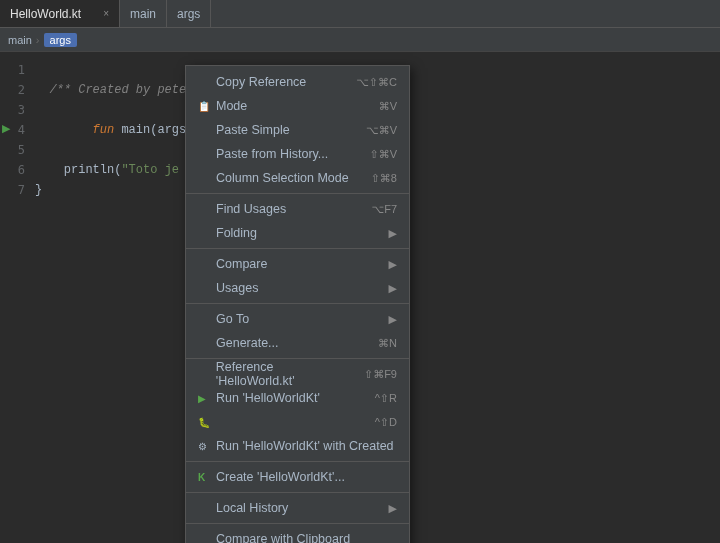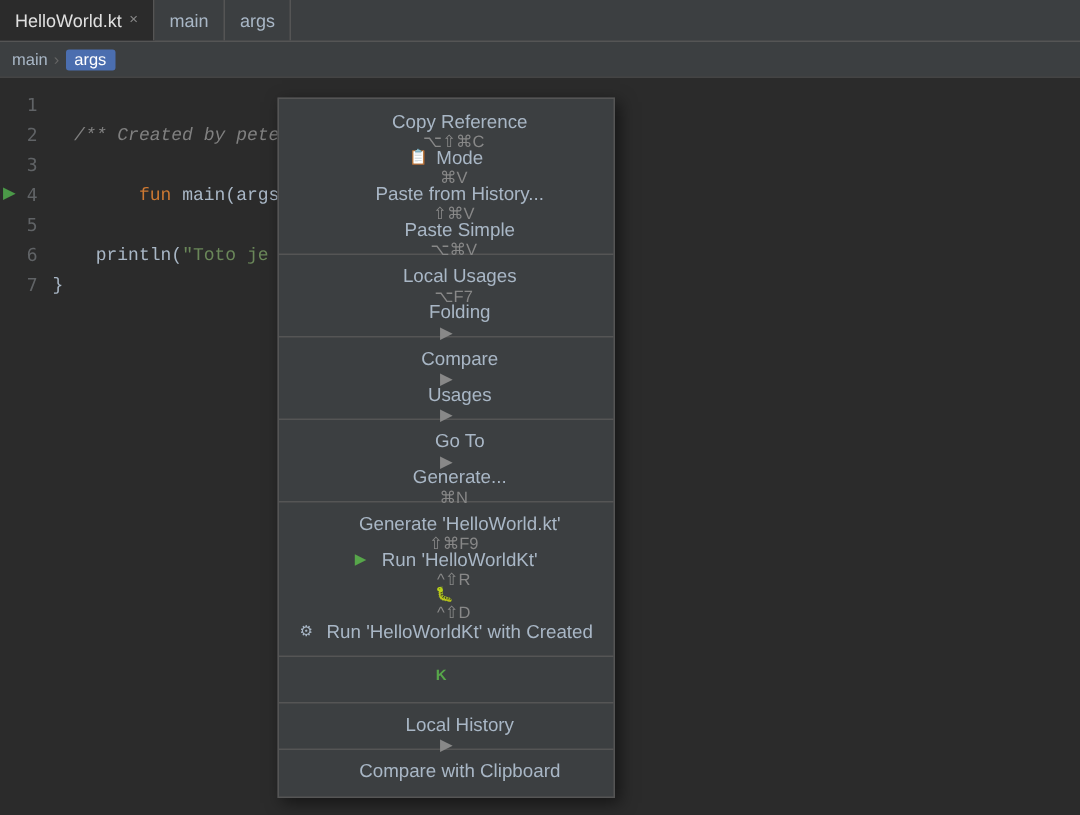--- a/index.html
+++ b/index.html
@@ -32,21 +32,21 @@
     }
 
     .tab {
       display: flex;
       align-items: center;
       padding: 0 10px;
       height: 100%;
       font-size: 12px;
       cursor: pointer;
       border-right: 1px solid #555;
-      gap: 5px;
+      gap: 22px;
     }
 
     .tab.active {
       background: #2b2b2b;
       color: #e0e0e0;
     }
 
     .tab-close {
       font-size: 10px;
       color: #888;
@@ -98,21 +98,21 @@
     }
 
     .line-content {
       font-family: 'Courier New', monospace;
       font-size: 12px;
       color: #a9b7c6;
       white-space: pre;
     }
 
     .kw-comment { color: #808080; font-style: italic; }
-    .kw-fun { color: #cc7832; }
+    .kw-fun { color: #cc7832; font-style: italic; }
     .kw-string { color: #6a8759; }
 
     
     .gutter-icon {
       position: absolute;
       left: 2px;
       color: #4b9948;
       font-size: 11px;
     }
 
@@ -131,21 +131,20 @@
 
     .menu-item {
       display: flex;
       align-items: center;
       justify-content: space-between;
       padding: 4px 12px;
       cursor: pointer;
       color: #a9b7c6;
       font-size: 12.5px;
       height: 24px;
-      flex-direction: column;
     }
 
     .menu-item .shortcut {
       color: #888;
       font-size: 11px;
       margin-left: 10px;
     }
 
     .menu-item .arrow {
       color: #888;
@@ -244,40 +243,47 @@
       <span class="item-left">
         <span class="icon-bullet">📋</span>
         <span>Mode</span>
       </span>
       <span class="shortcut">⌘V</span>
     </div>
 
     <div class="menu-item">
       <span class="item-left">
         <span class="icon-bullet"></span>
+        <span>Paste Simple</span>
+      </span>
+      <span class="shortcut">⌥⌘V</span>
+    </div>
+
+    <div class="menu-item">
+      <span class="item-left">
+        <span class="icon-bullet"></span>
         <span>Paste from History...</span>
       </span>
       <span class="shortcut">⇧⌘V</span>
     </div>
 
     <div class="menu-item">
       <span class="item-left">
         <span class="icon-bullet"></span>
-        <span>Paste Simple</span>
-      </span>
-      <span class="shortcut">⌥⌘V</span>
-    </div>
-
-
-    <div class="menu-separator"></div>
-
-    <div class="menu-item">
-      <span class="item-left">
-        <span class="icon-bullet"></span>
-        <span>Local Usages</span>
+        <span>Column Selection Mode</span>
+      </span>
+      <span class="shortcut">⇧⌘8</span>
+    </div>
+
+    <div class="menu-separator"></div>
+
+    <div class="menu-item">
+      <span class="item-left">
+        <span class="icon-bullet"></span>
+        <span>Find Usages</span>
       </span>
       <span class="shortcut">⌥F7</span>
     </div>
 
     <div class="menu-item">
       <span class="item-left">
         <span class="icon-bullet"></span>
         <span>Folding</span>
       </span>
       <span class="arrow">▶</span>
@@ -317,21 +323,21 @@
         <span>Generate...</span>
       </span>
       <span class="shortcut">⌘N</span>
     </div>
 
     <div class="menu-separator"></div>
 
     <div class="menu-item">
       <span class="item-left">
         <span class="icon-bullet"></span>
-        <span>Generate 'HelloWorld.kt'</span>
+        <span>Reference 'HelloWorld.kt'</span>
       </span>
       <span class="shortcut">⇧⌘F9</span>
     </div>
 
     <div class="menu-item">
       <span class="item-left">
         <span class="icon-bullet run-icon">▶</span>
         <span>Run 'HelloWorldKt'</span>
       </span>
       <span class="shortcut">^⇧R</span>
@@ -349,20 +355,21 @@
         <span class="icon-bullet">⚙</span>
         <span>Run 'HelloWorldKt' with Created</span>
       </span>
     </div>
 
     <div class="menu-separator"></div>
 
     <div class="menu-item">
       <span class="item-left">
         <span class="icon-bullet create-icon" style="color:#57a64a;font-weight:bold;">K</span>
+        <span>Create 'HelloWorldKt'...</span>
       </span>
     </div>
 
     <div class="menu-separator"></div>
 
     <div class="menu-item">
       <span class="item-left">
         <span class="icon-bullet"></span>
         <span>Local History</span>
       </span>

